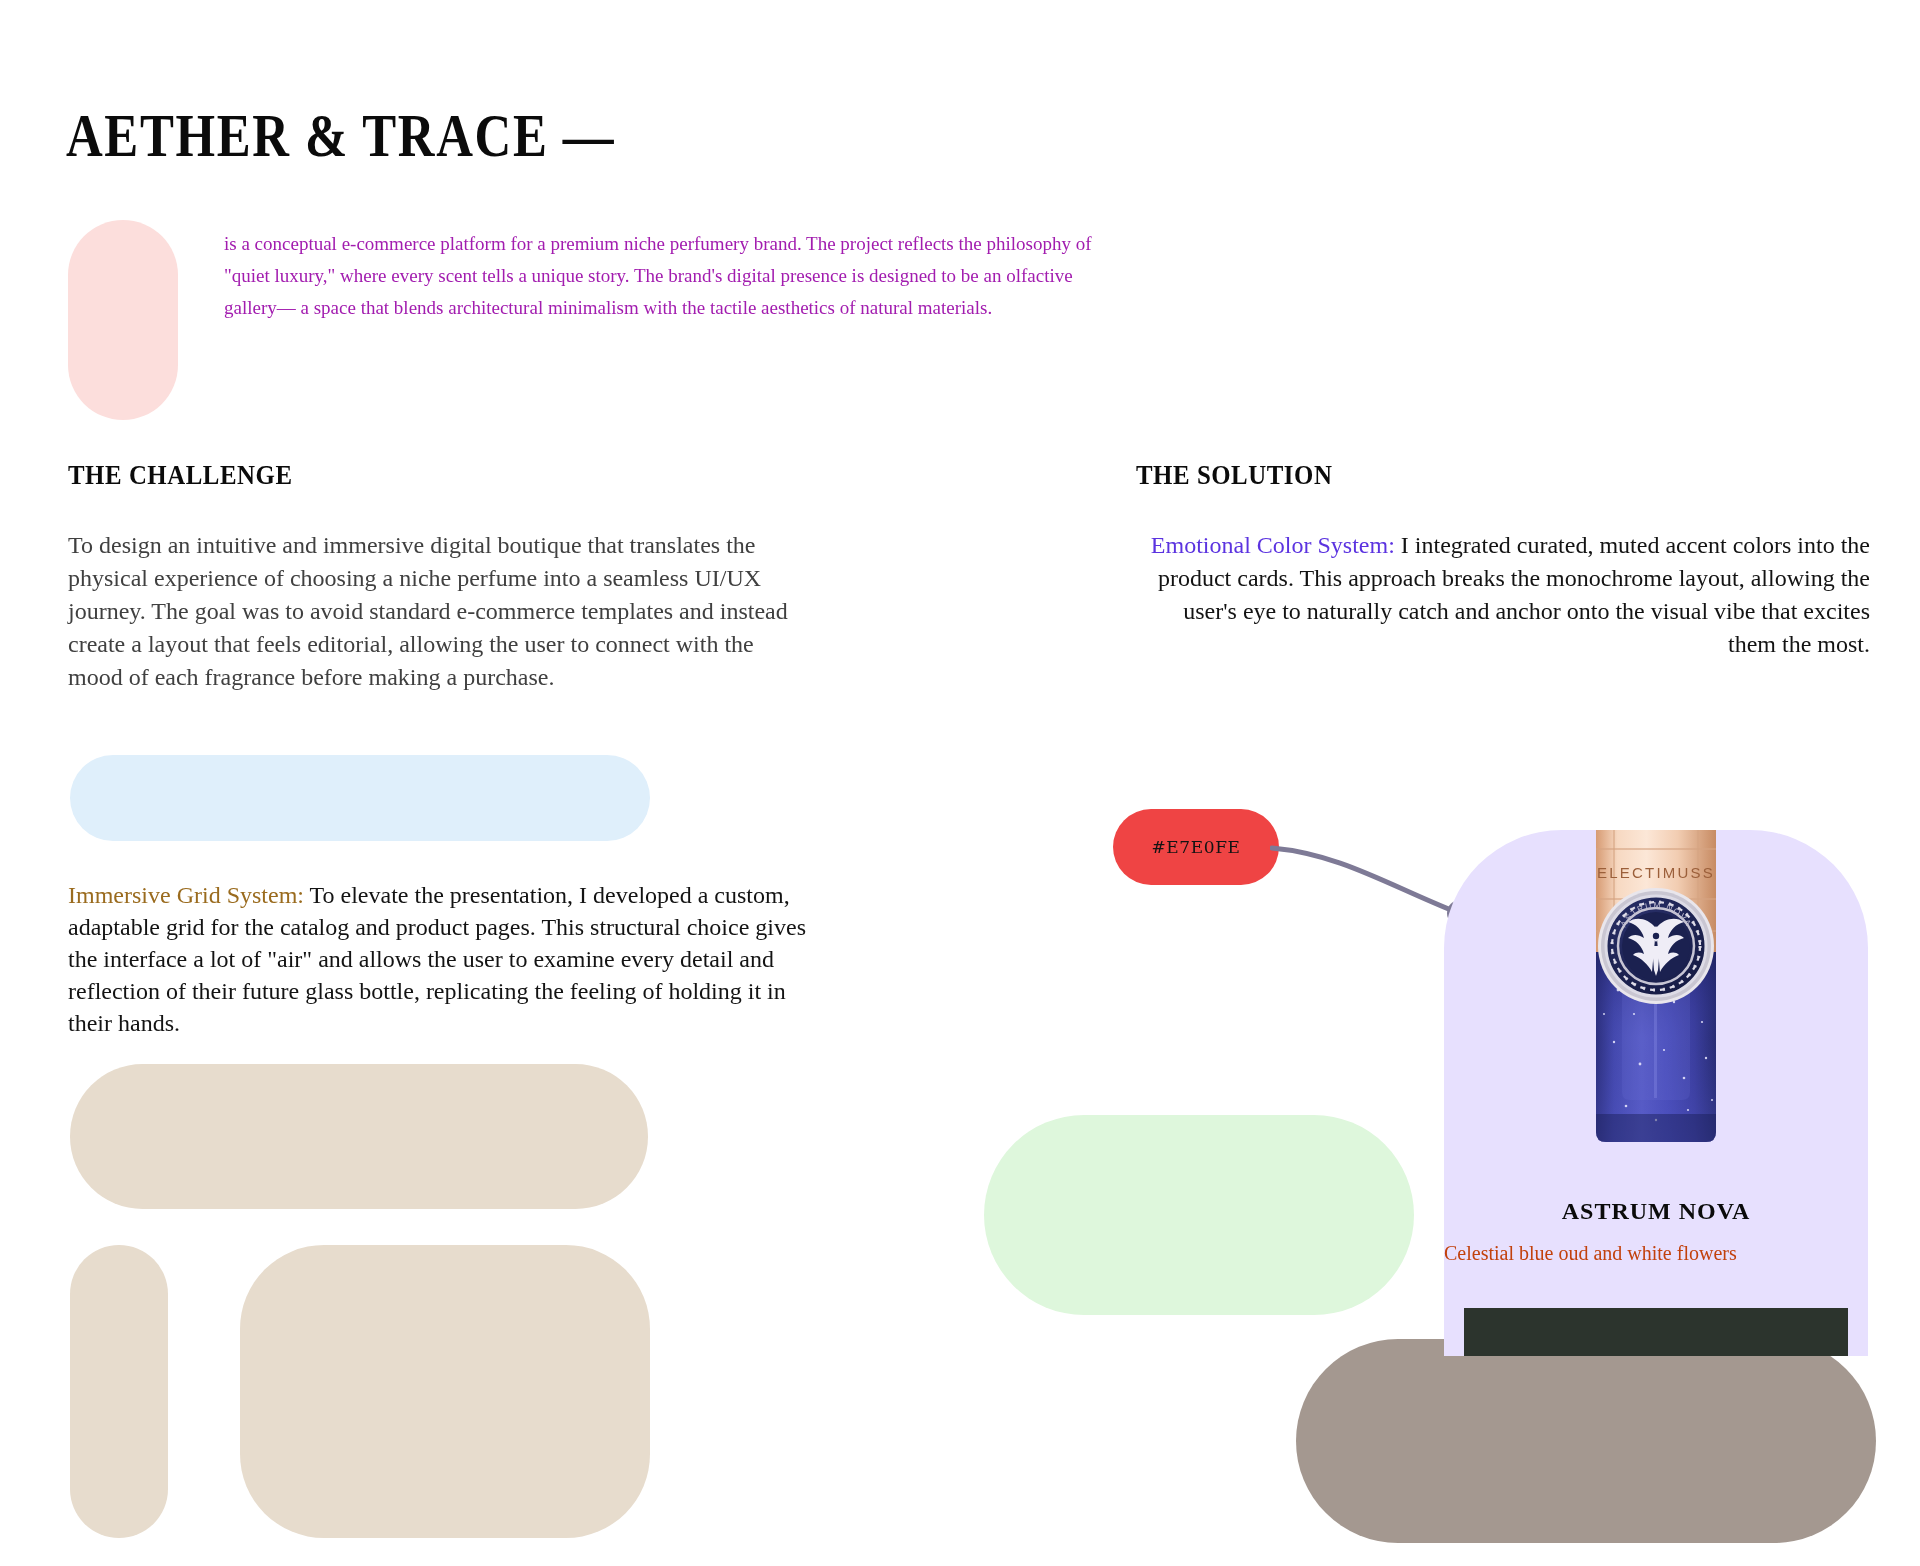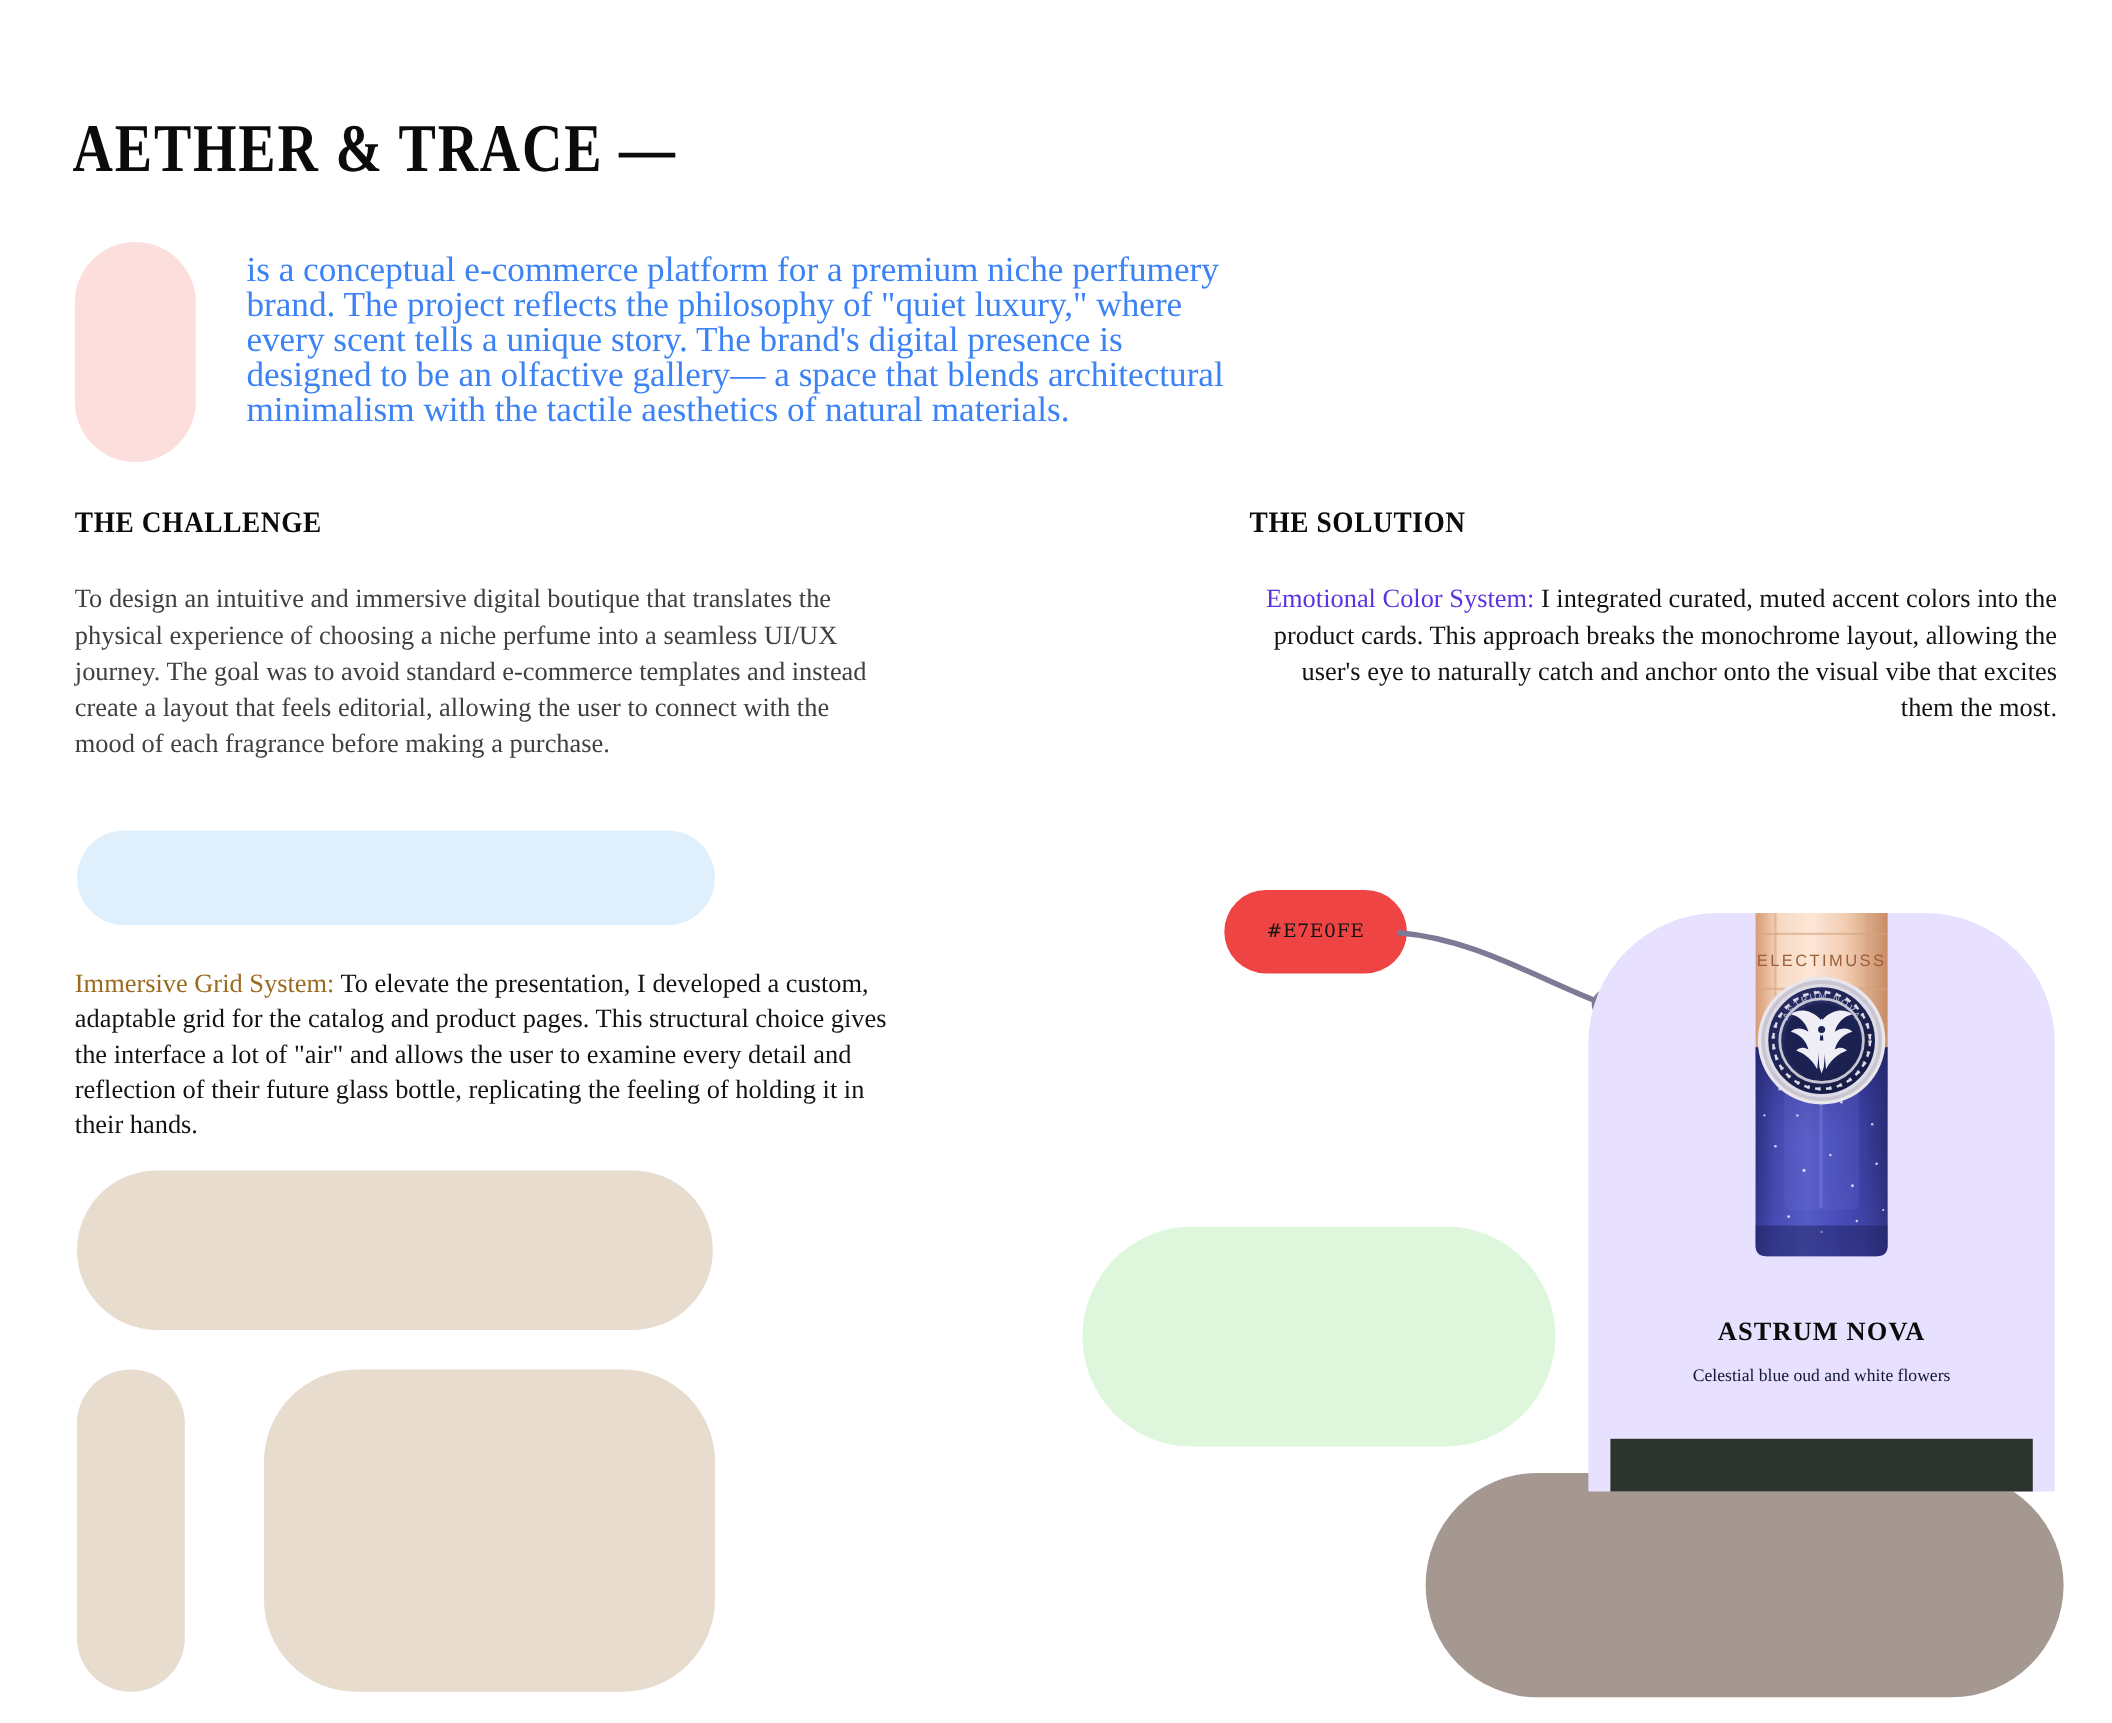--- a/index.html
+++ b/index.html
@@ -80,23 +80,23 @@
     width: 580px; height: 204px;
     border-radius: 102px;
     background: #A49890;
   }
 
   
   .intro {
     position: absolute;
     left: 224px; top: 186px;
     width: 890px;
-    font-size: 32px;
+    font-size: 19px;
     line-height: 32px;
-    color: #3b82f6;
+    color: #a21caf;
   }
 
   
   .section-heading {
     position: absolute;
     font-size: 27px;
     font-weight: 700;
     letter-spacing: 0.6px;
     color: #0B0B0B;
     transform: scaleX(0.92);
@@ -185,23 +185,23 @@
     text-align: center;
     font-size: 24px;
     font-weight: 700;
     letter-spacing: 1px;
     color: #0B0B0B;
   }
   .card-desc {
     position: absolute;
     left: 0; right: 0;
     top: 412px;
-    text-align: center;
-    font-size: 16px;
-    color: #0f172a;
+    text-align: left;
+    font-size: 20px;
+    color: #c2410c;
   }
   .card-bar {
     position: absolute;
     left: 20px;
     top: 478px;
     width: 384px;
     height: 52px;
     background: #2C342D;
   }
 </style>

